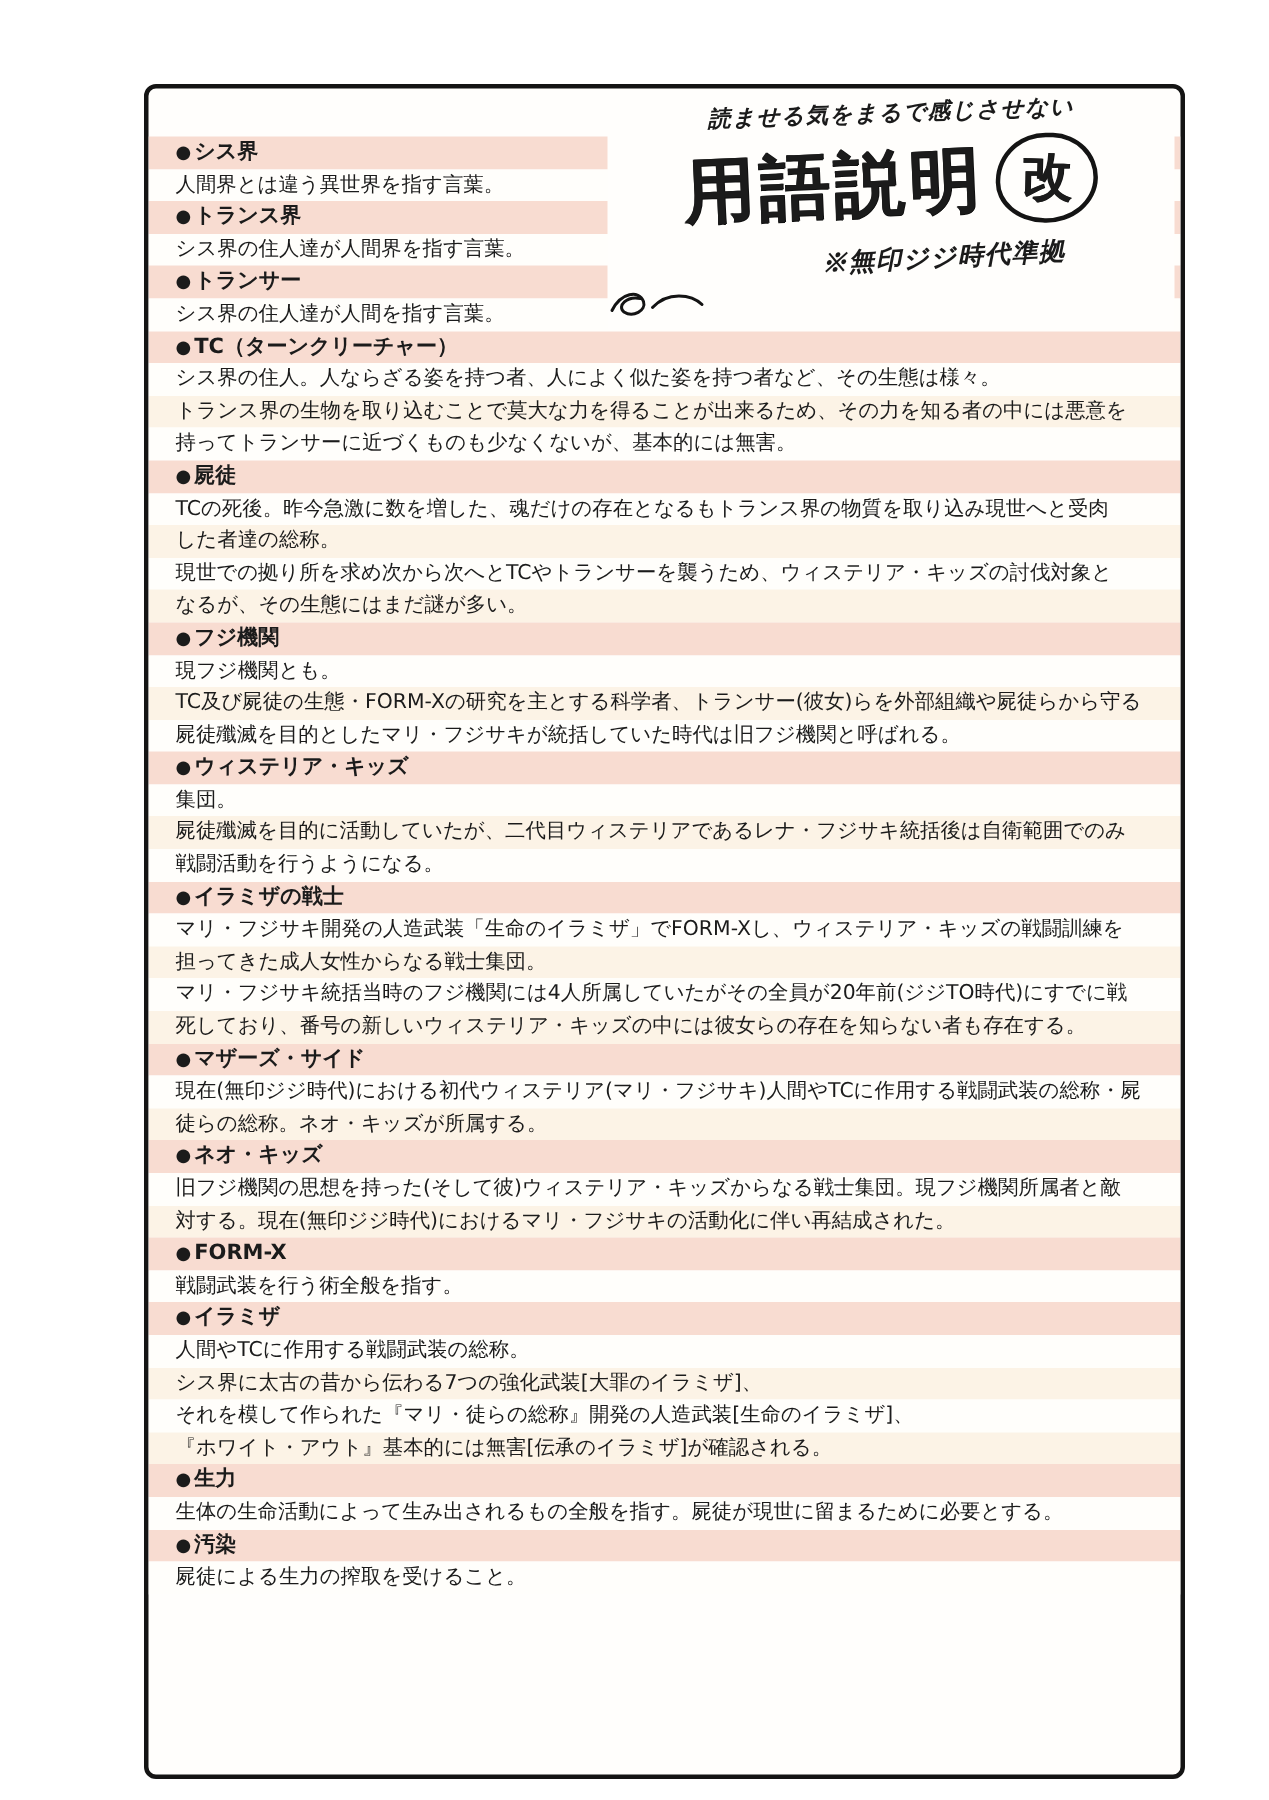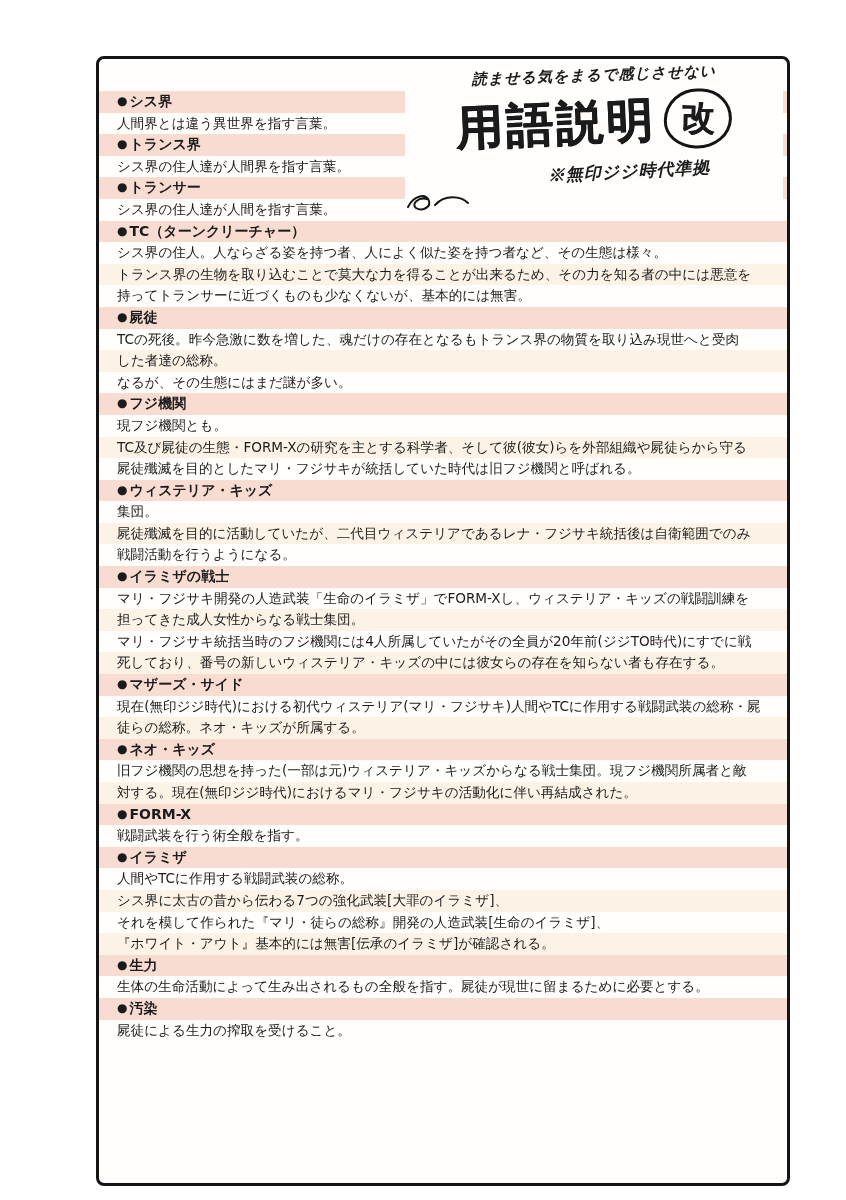--- a/index.html
+++ b/index.html
@@ -185,29 +185,30 @@
           <div class="def-line">トランス界の生物を取り込むことで莫大な力を得ることが出来るため、その力を知る者の中には悪意を</div>
           <div class="def-line">持ってトランサーに近づくものも少なくないが、基本的には無害。</div>
         </section>
         <section class="entry">
           <div class="term-band">
             <span class="bullet">●</span>
             <span class="term-text">屍徒</span>
           </div>
           <div class="def-line">TCの死後。昨今急激に数を増した、魂だけの存在となるもトランス界の物質を取り込み現世へと受肉</div>
           <div class="def-line">した者達の総称。</div>
+          <div class="def-line">現世での拠り所を求め次から次へとTCやトランサーを襲うため、ウィステリア・キッズの討伐対象と</div>
           <div class="def-line">なるが、その生態にはまだ謎が多い。</div>
         </section>
         <section class="entry">
           <div class="term-band">
             <span class="bullet">●</span>
             <span class="term-text">フジ機関</span>
           </div>
           <div class="def-line">現フジ機関とも。</div>
-          <div class="def-line">TC及び屍徒の生態・FORM-Xの研究を主とする科学者、そして彼(彼女)らを外部組織や屍徒らから守る</div>
+          <div class="def-line">TC及び屍徒の生態・FORM-Xの研究を主とする科学者、トランサー(彼女)らを外部組織や屍徒らから守る</div>
           <div class="def-line">屍徒殲滅を目的としたマリ・フジサキが統括していた時代は旧フジ機関と呼ばれる。</div>
         </section>
         <section class="entry">
           <div class="term-band">
             <span class="bullet">●</span>
             <span class="term-text">ウィステリア・キッズ</span>
           </div>
           <div class="def-line">集団。</div>
           <div class="def-line">屍徒殲滅を目的に活動していたが、二代目ウィステリアであるレナ・フジサキ統括後は自衛範囲でのみ</div>
           <div class="def-line">戦闘活動を行うようになる。</div>
@@ -228,21 +229,21 @@
             <span class="term-text">マザーズ・サイド</span>
           </div>
           <div class="def-line">現在(無印ジジ時代)における初代ウィステリア(マリ・フジサキ)人間やTCに作用する戦闘武装の総称・屍</div>
           <div class="def-line">徒らの総称。ネオ・キッズが所属する。</div>
         </section>
         <section class="entry">
           <div class="term-band">
             <span class="bullet">●</span>
             <span class="term-text">ネオ・キッズ</span>
           </div>
-          <div class="def-line">旧フジ機関の思想を持った(一部は元)ウィステリア・キッズからなる戦士集団。現フジ機関所属者と敵</div>
+          <div class="def-line">旧フジ機関の思想を持った(そして彼)ウィステリア・キッズからなる戦士集団。現フジ機関所属者と敵</div>
           <div class="def-line">対する。現在(無印ジジ時代)におけるマリ・フジサキの活動化に伴い再結成された。</div>
         </section>
         <section class="entry">
           <div class="term-band">
             <span class="bullet">●</span>
             <span class="term-text">FORM-X</span>
           </div>
           <div class="def-line">戦闘武装を行う術全般を指す。</div>
         </section>
         <section class="entry">

